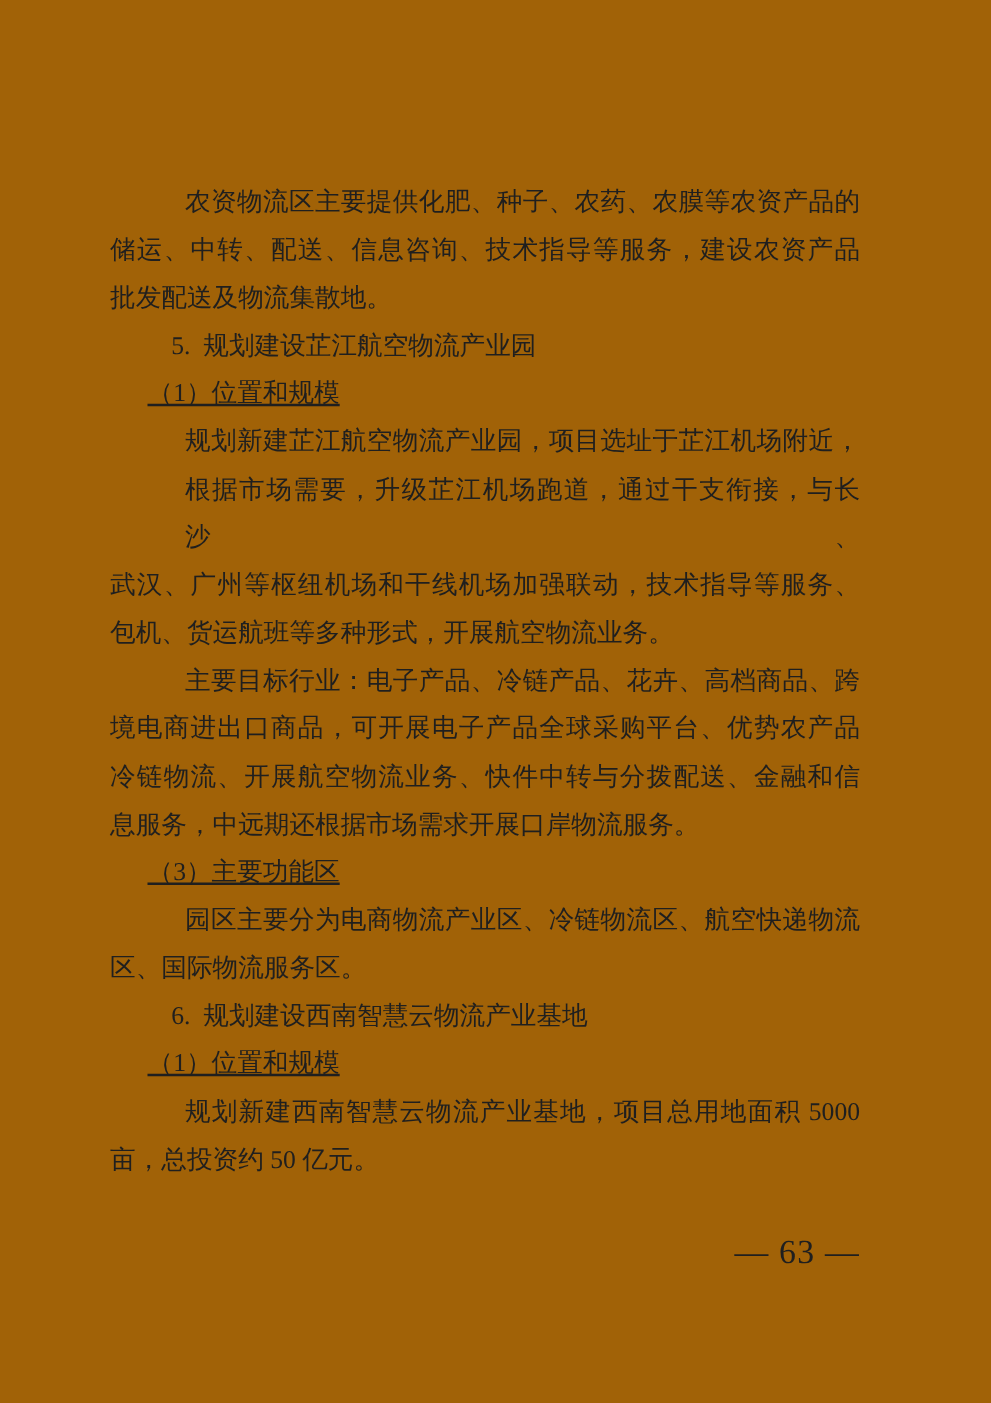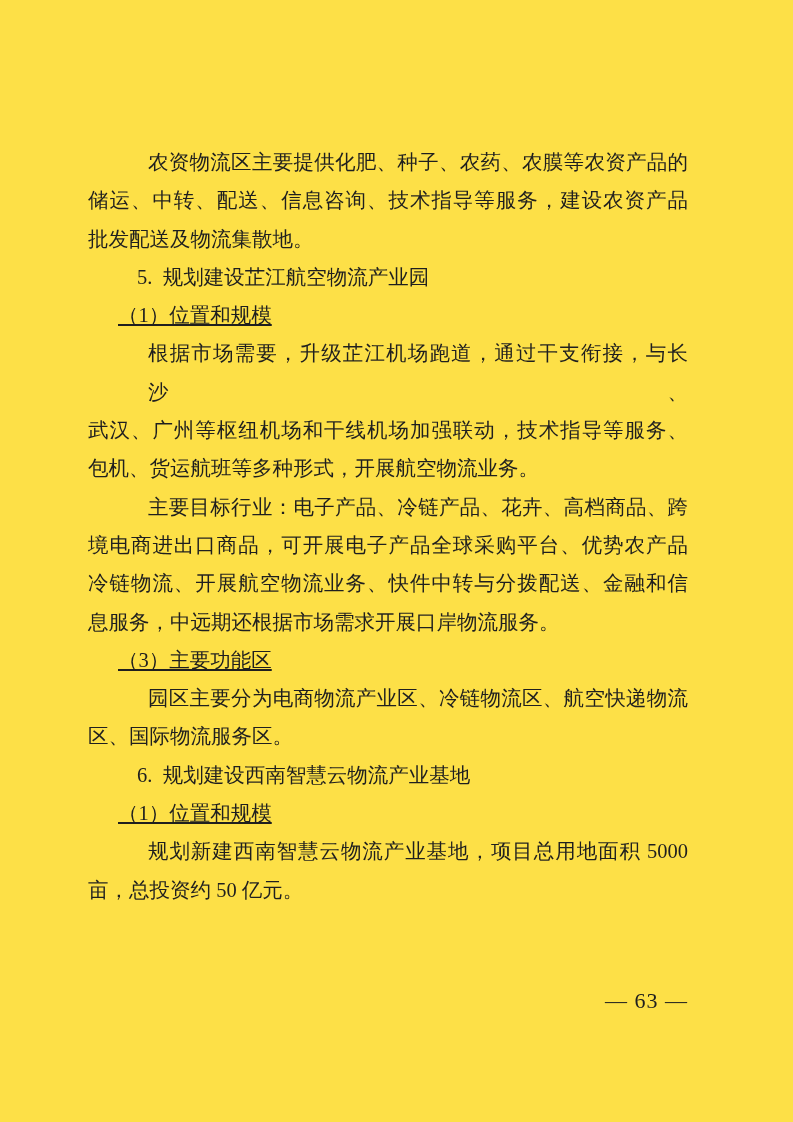--- a/index.html
+++ b/index.html
@@ -1,21 +1,21 @@
 <!DOCTYPE html>
 <html><head>
 <meta charset="utf-8">
 <style>
   html, body { margin: 0; padding: 0; background: #e8e8e8; }
   .page {
     position: relative;
     width: 793px;
     height: 1122px;
     margin: 0 auto;
-    background: #fde047;
+    background: #a16207;
     overflow: hidden;
     font-family: "Liberation Serif", "DejaVu Serif", serif;
     color: #1f1f1f;
   }
   .content {
     position: absolute;
     left: 88px;
     top: 143px;
     width: 600px;
   }
@@ -32,36 +32,37 @@
   }
   .ind       { padding-left: 60px; }
   .ind-num   { padding-left: 49px; white-space: pre-wrap; }
   .ind-paren { padding-left: 30px; white-space: pre-wrap; text-decoration: underline; }
   .footer {
     position: absolute;
     left: 88px;
     top: 986px;
     width: 600px;
     text-align: right;
-    font-size: 22px;
+    font-size: 27px;
     line-height: 30px;
     color: #1f1f1f;
     letter-spacing: 1px;
   }
 </style>
 </head>
 <body>
 
 <div class="page">
   <div class="content">
     <div class="line fill ind">农资物流区主要提供化肥、种子、农药、农膜等农资产品的</div>
     <div class="line fill">储运、中转、配送、信息咨询、技术指导等服务，建设农资产品</div>
     <div class="line plain">批发配送及物流集散地。</div>
     <div class="line ind-num">5.  规划建设芷江航空物流产业园</div>
     <div class="line ind-paren">（1）位置和规模</div>
+    <div class="line fill ind">规划新建芷江航空物流产业园，项目选址于芷江机场附近，</div>
     <div class="line fill ind">根据市场需要，升级芷江机场跑道，通过干支衔接，与长沙、</div>
     <div class="line fill">武汉、广州等枢纽机场和干线机场加强联动，技术指导等服务、</div>
     <div class="line plain">包机、货运航班等多种形式，开展航空物流业务。</div>
     <div class="line fill ind">主要目标行业：电子产品、冷链产品、花卉、高档商品、跨</div>
     <div class="line fill">境电商进出口商品，可开展电子产品全球采购平台、优势农产品</div>
     <div class="line fill">冷链物流、开展航空物流业务、快件中转与分拨配送、金融和信</div>
     <div class="line plain">息服务，中远期还根据市场需求开展口岸物流服务。</div>
     <div class="line ind-paren">（3）主要功能区</div>
     <div class="line fill ind">园区主要分为电商物流产业区、冷链物流区、航空快递物流</div>
     <div class="line plain">区、国际物流服务区。</div>

